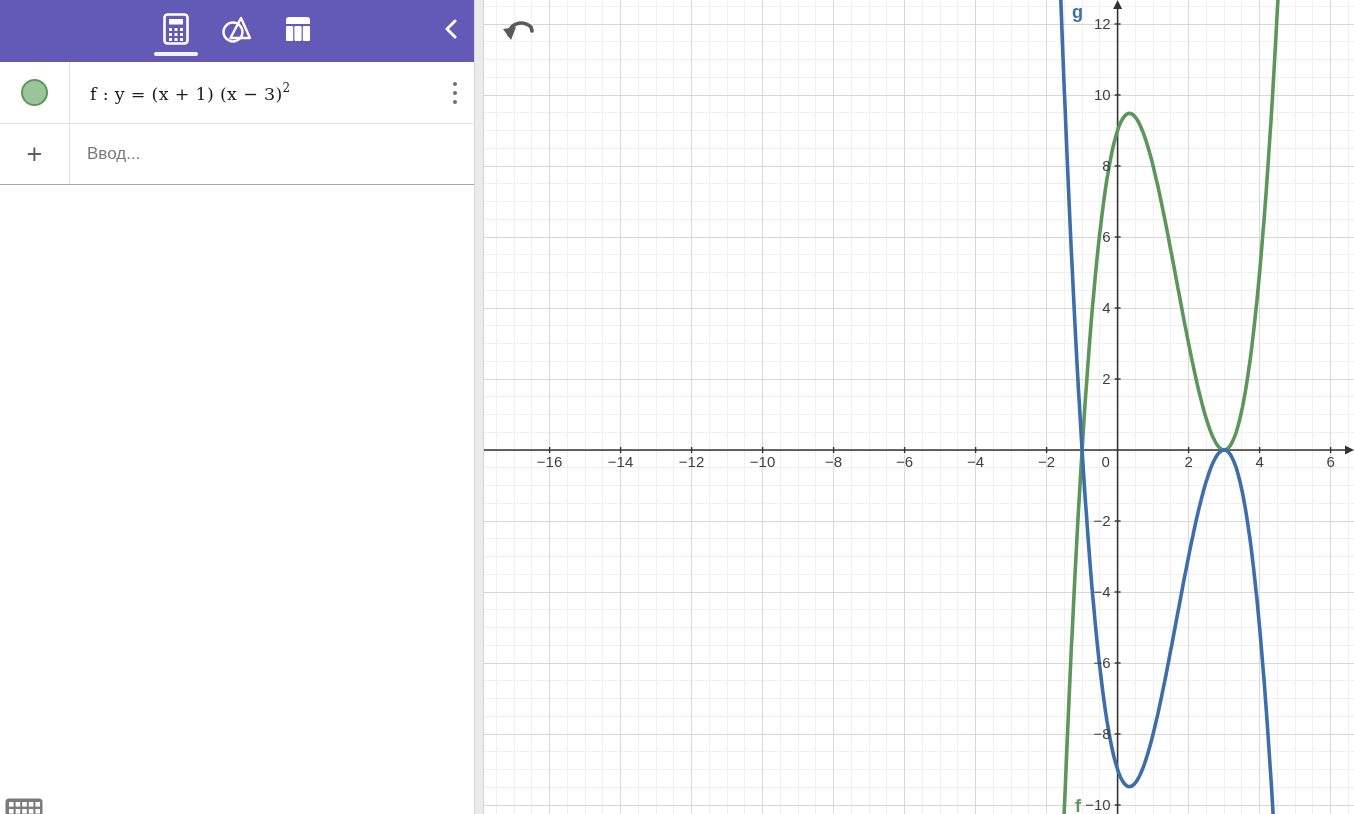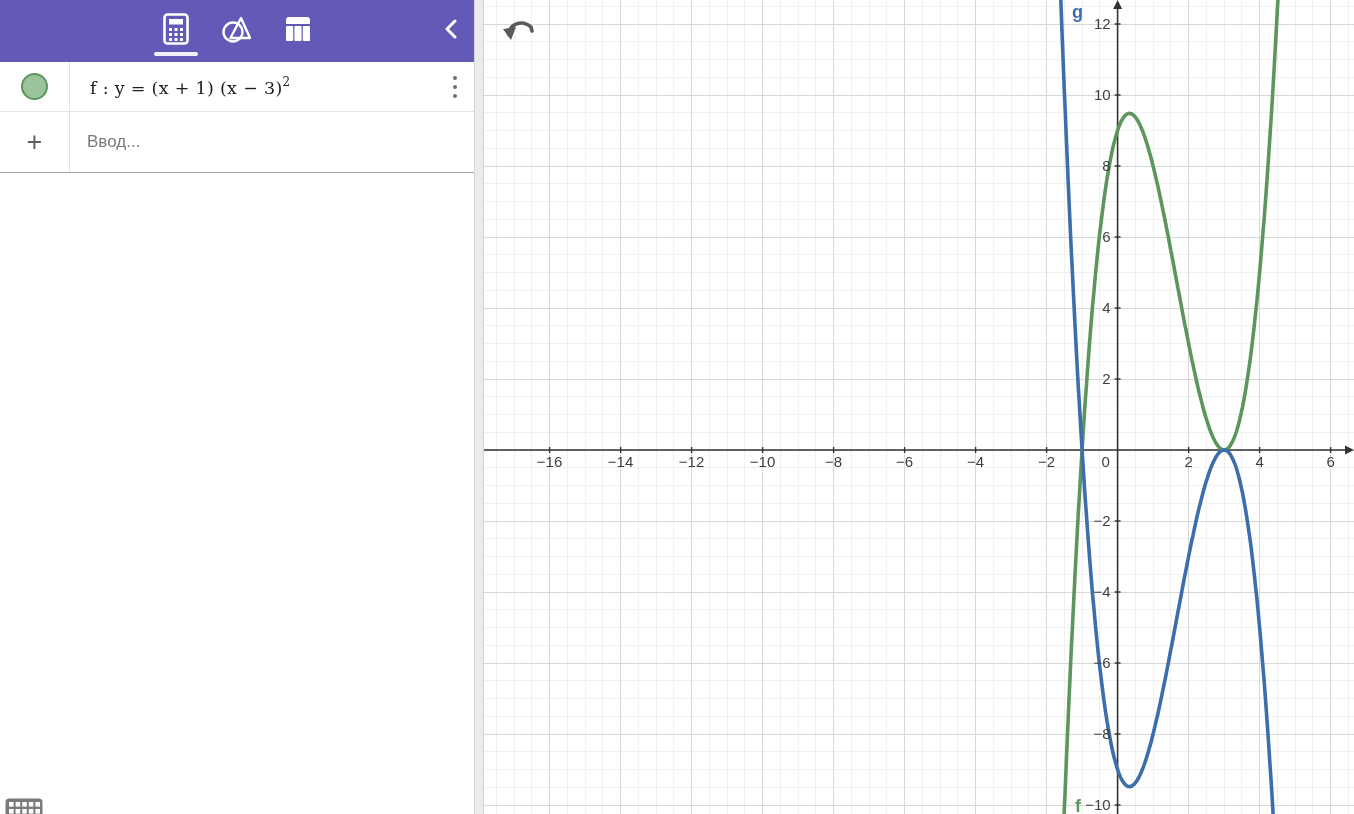--- a/index.html
+++ b/index.html
@@ -12,21 +12,21 @@
     background: #fff; }
   .sidebar-header { position: relative; height: 62px; background: #635ab8;
     display: flex; align-items: center; justify-content: center; gap: 13px; }
   .tab { position: relative; width: 48px; height: 62px; display: flex;
     align-items: center; justify-content: center; cursor: pointer; }
   .tab.active::after { content: ""; position: absolute; left: 2px; right: 2px;
     bottom: 6px; height: 4px; background: #f2f1fa; border-radius: 2px; }
   .collapse-btn { position: absolute; right: 16px; top: 0; height: 62px;
     display: flex; align-items: center; cursor: pointer; }
 
-  .algebra-row { position: relative; height: 50px; border-bottom: 1px solid #e3e3e3;
+  .algebra-row { position: relative; height: 62px; border-bottom: 1px solid #e3e3e3;
     display: flex; align-items: center; }
   .row-left { width: 70px; min-width: 70px; height: 100%; display: flex;
     align-items: center; justify-content: center; border-right: 1px solid #e3e3e3; }
   .plot-circle { width: 27px; height: 27px; border-radius: 50%; border: 2px solid; }
   .expr { padding-left: 20px; font-family: "DejaVu Serif", serif; font-size: 17.5px;
     color: #1c1c1c; letter-spacing: 0.3px; white-space: nowrap; }
   .expr sup { font-size: 12px; position: relative; top: -1px; }
   .kebab { position: absolute; right: 10px; top: 50%; transform: translateY(-50%);
     width: 18px; height: 34px; display: flex; flex-direction: column;
     align-items: center; justify-content: center; gap: 5px; cursor: pointer; }

